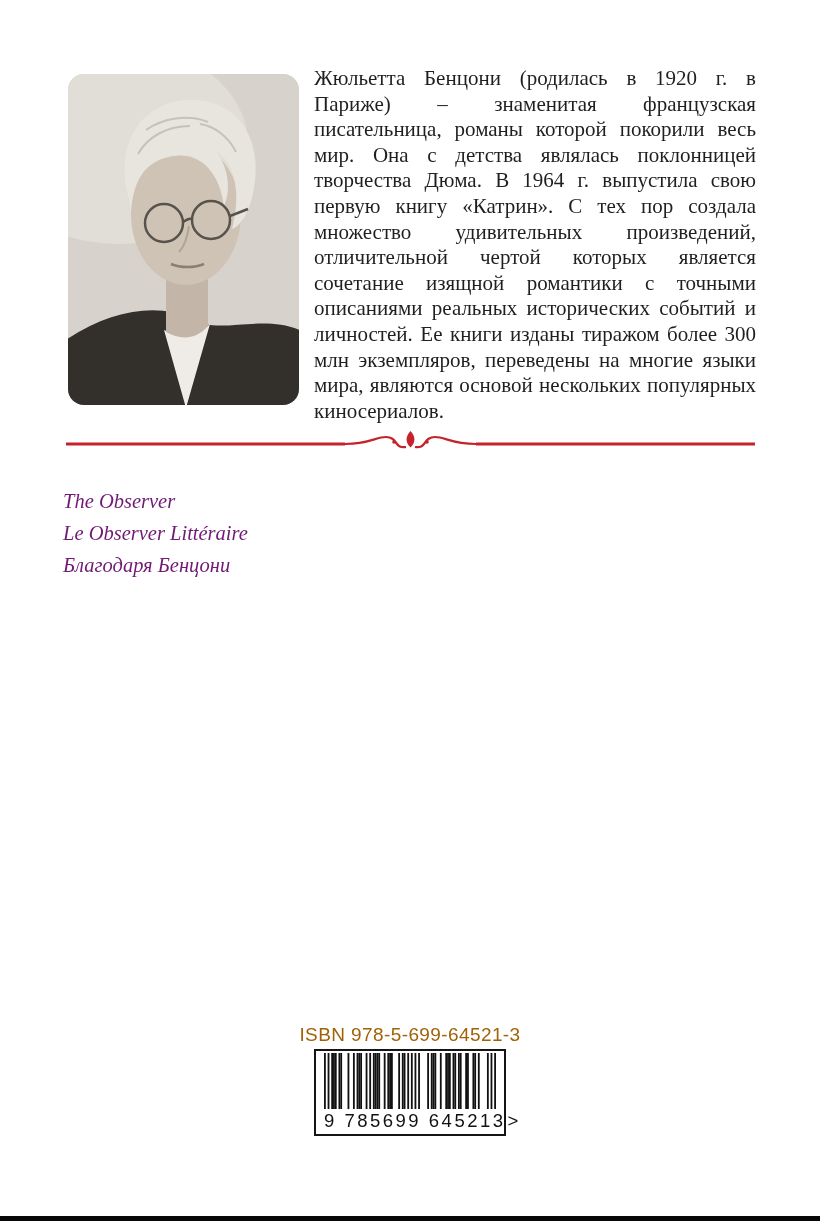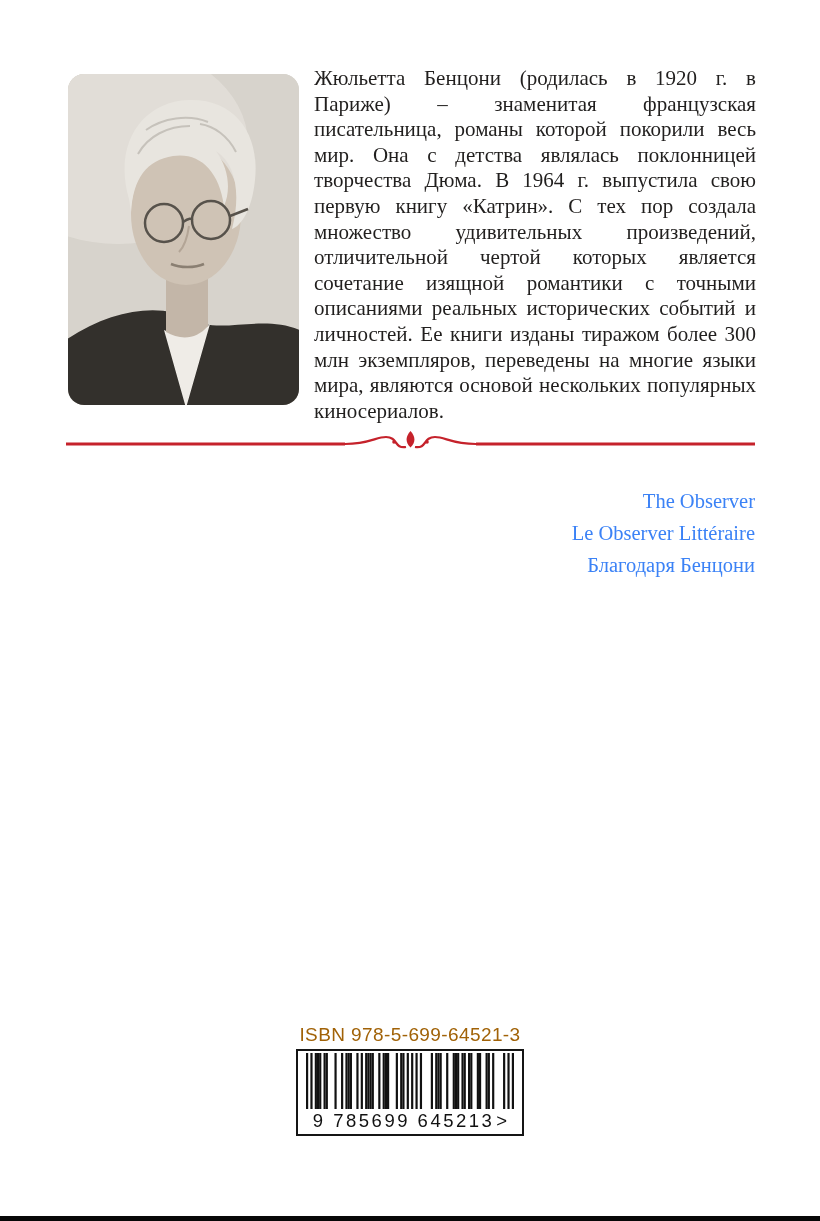--- a/index.html
+++ b/index.html
@@ -50,38 +50,39 @@
     margin:0;
     color:var(--red);
     font-weight:bold;
     font-size:21.5px;line-height:22.5px;
     text-align:justify;
     text-indent:55px;
     letter-spacing:.2px;
   }
   .source{
     margin:9px 2px 8px 0;
-    text-align:right;
+    text-align:left;
+    font-style:italic;
     font-size:20.5px;line-height:23px;
-    color:#3b82f6;
+    color:#701a75;
   }
 
   
   .barcode-wrap{
     position:absolute;left:50%;top:1024px;
     transform:translateX(-50%);
     width:250px;text-align:center;
   }
   .isbn{
     font-family:"Liberation Sans","DejaVu Sans",sans-serif;
     font-size:19px;letter-spacing:.4px;
     color:#a16207;margin-bottom:3px;white-space:nowrap;
   }
   .barcode-frame{
-    margin:0 auto;width:228px;
+    margin:0 auto;width:192px;
     border:2px solid #151515;
     background:#fff;
     padding:0 8px;
   }
   .bars{height:56px;margin-top:2px;}
   .bars svg{display:block;width:100%;height:100%;}
   .digits{
     font-family:"Liberation Sans","DejaVu Sans",sans-serif;
     font-size:18.5px;line-height:22px;
     letter-spacing:2.5px;

